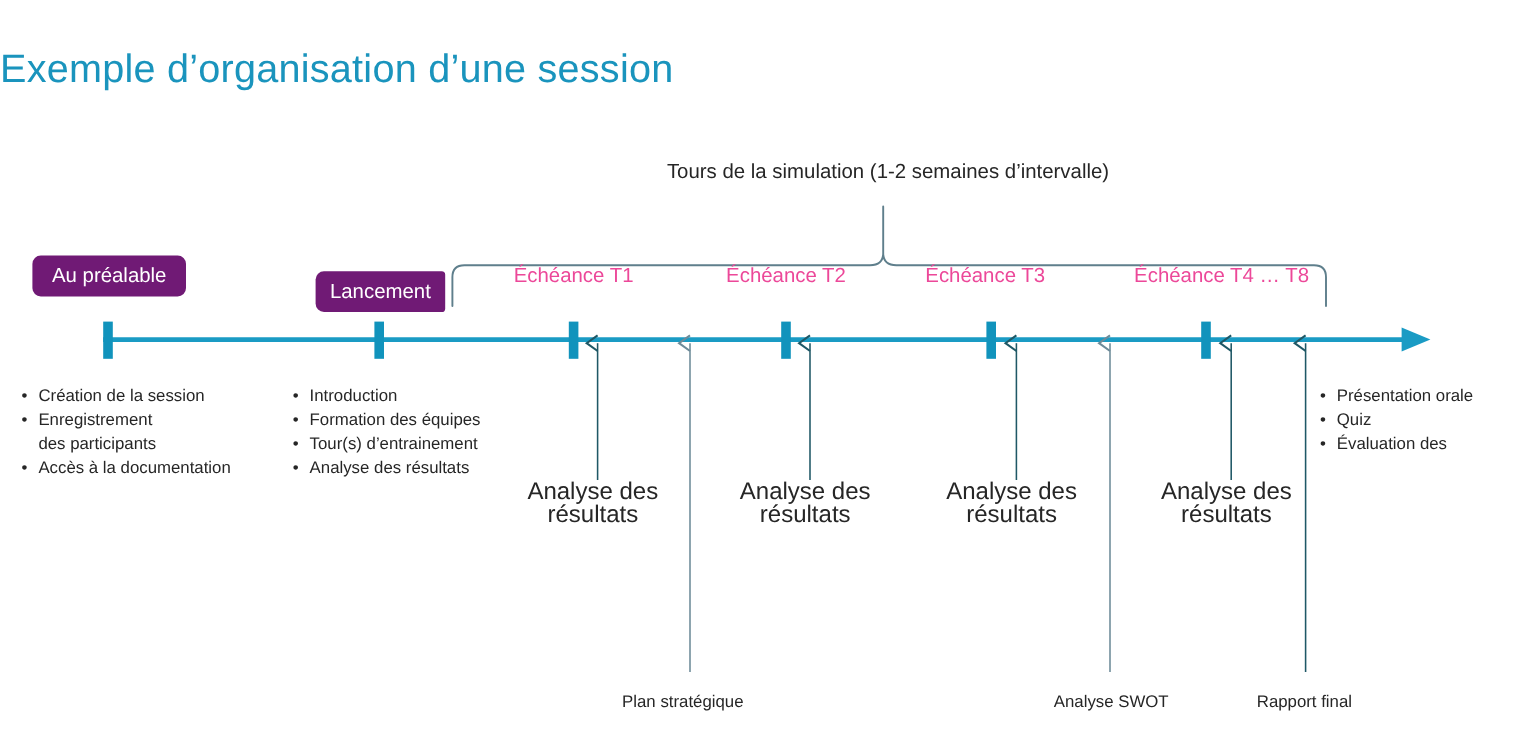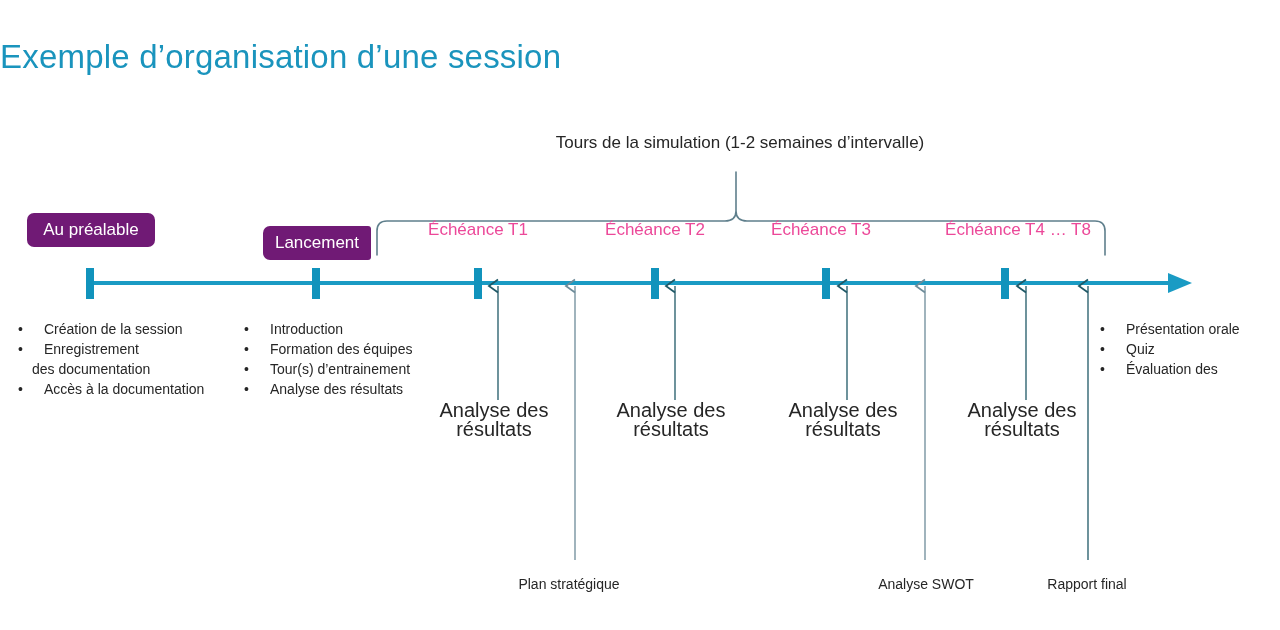--- a/index.html
+++ b/index.html
@@ -112,21 +112,20 @@
   }
   .bullet-list .dot {
     width: 14px;
     flex: 0 0 14px;
     text-align: left;
     font-size: 14px;
     line-height: 20px;
   }
   .bullet-list .txt {
     flex: 1 1 auto;
-    margin-left: 12px;
   }
   .bullet-list .cont {
     padding-left: 14px;
   }
   #list-prealable { left: 18px; top: 319px; width: 215px; }
   #list-lancement { left: 244px; top: 319px; width: 190px; }
   #list-fin       { left: 1100px; top: 319px; width: 175px; }
 
   
   .analyse-caption {
@@ -205,21 +204,21 @@
 
   <div class="bullet-list" id="list-prealable">
     <div class="row">
       <span class="dot">•</span>
       <span class="txt">Création de la session</span>
     </div>
     <div class="row">
       <span class="dot">•</span>
       <span class="txt">Enregistrement</span>
     </div>
-    <div class="cont">des documentation</div>
+    <div class="cont">des participants</div>
     <div class="row">
       <span class="dot">•</span>
       <span class="txt">Accès à la documentation</span>
     </div>
   </div>
 
   <div class="bullet-list" id="list-lancement">
     <div class="row">
       <span class="dot">•</span>
       <span class="txt">Introduction</span>

